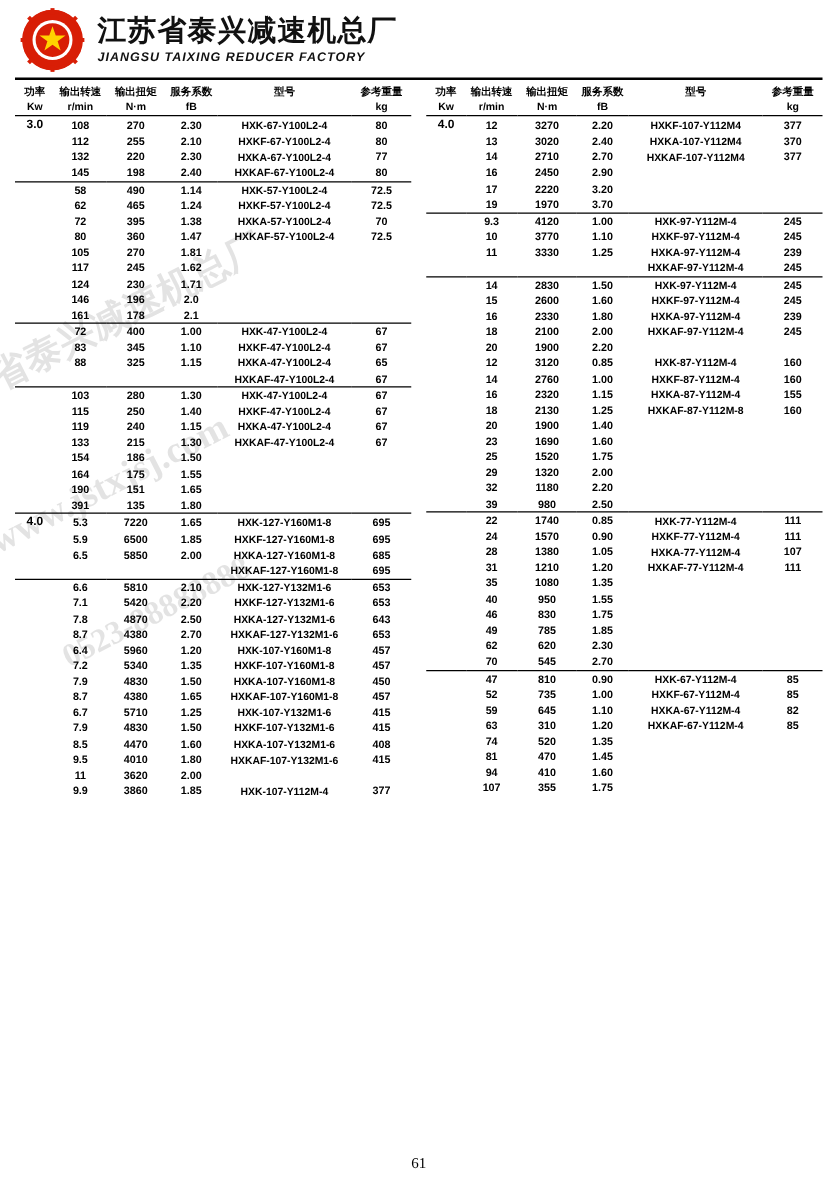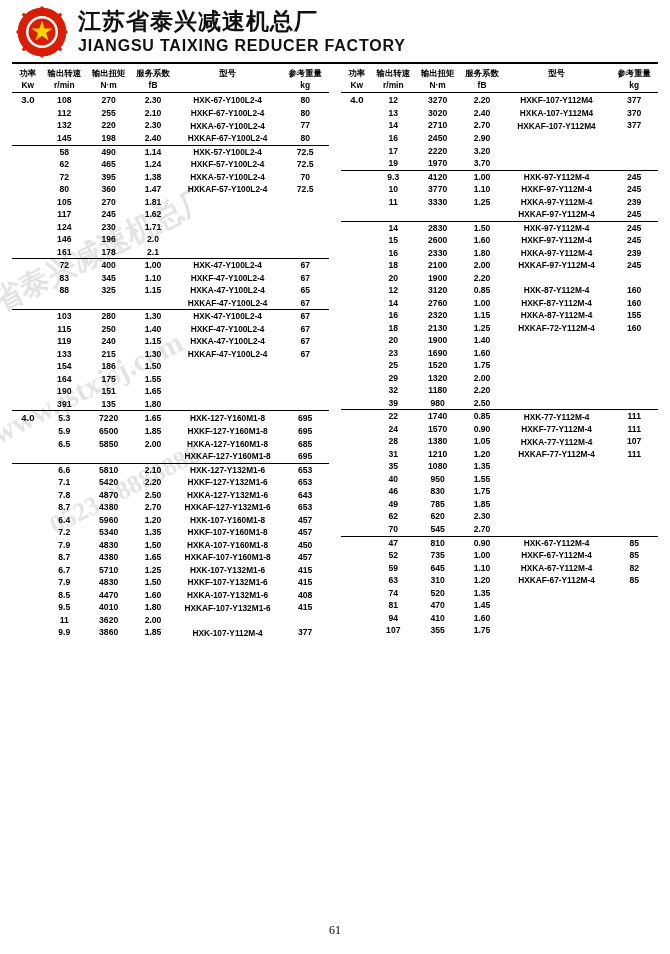--- a/index.html
+++ b/index.html
@@ -33,25 +33,26 @@
   }
   .brand-cn{
     font-family:"Liberation Serif", serif;
     font-size:23px;
     font-weight:bold;
     letter-spacing:1px;
     line-height:1.1;
     color:#111;
   }
   .brand-en{
-    font-size:16px;
+    font-size:10px;
     font-weight:bold;
     letter-spacing:0.8px;
     color:#111;
     margin-top:3px;
+    font-style:italic;
   }
   .rule{
     border-bottom:2px solid #000;
     margin:0 0 0 0;
   }
   
   .watermark{
     position:absolute;
     left:0;top:150px;
     width:330px;height:560px;
@@ -723,21 +724,21 @@
               <td class="c-nm">2320</td>
               <td class="c-fb">1.15</td>
               <td class="c-model">HXKA-87-Y112M-4</td>
               <td class="c-kg">155</td>
             </tr>
             <tr>
               <td class="c-kw kwcell"></td>
               <td class="c-rpm">18</td>
               <td class="c-nm">2130</td>
               <td class="c-fb">1.25</td>
-              <td class="c-model">HXKAF-72-Y112M-4</td>
+              <td class="c-model">HXKAF-87-Y112M-8</td>
               <td class="c-kg">160</td>
             </tr>
             <tr>
               <td class="c-kw kwcell"></td>
               <td class="c-rpm">20</td>
               <td class="c-nm">1900</td>
               <td class="c-fb">1.40</td>
               <td class="c-model"></td>
               <td class="c-kg"></td>
             </tr>

